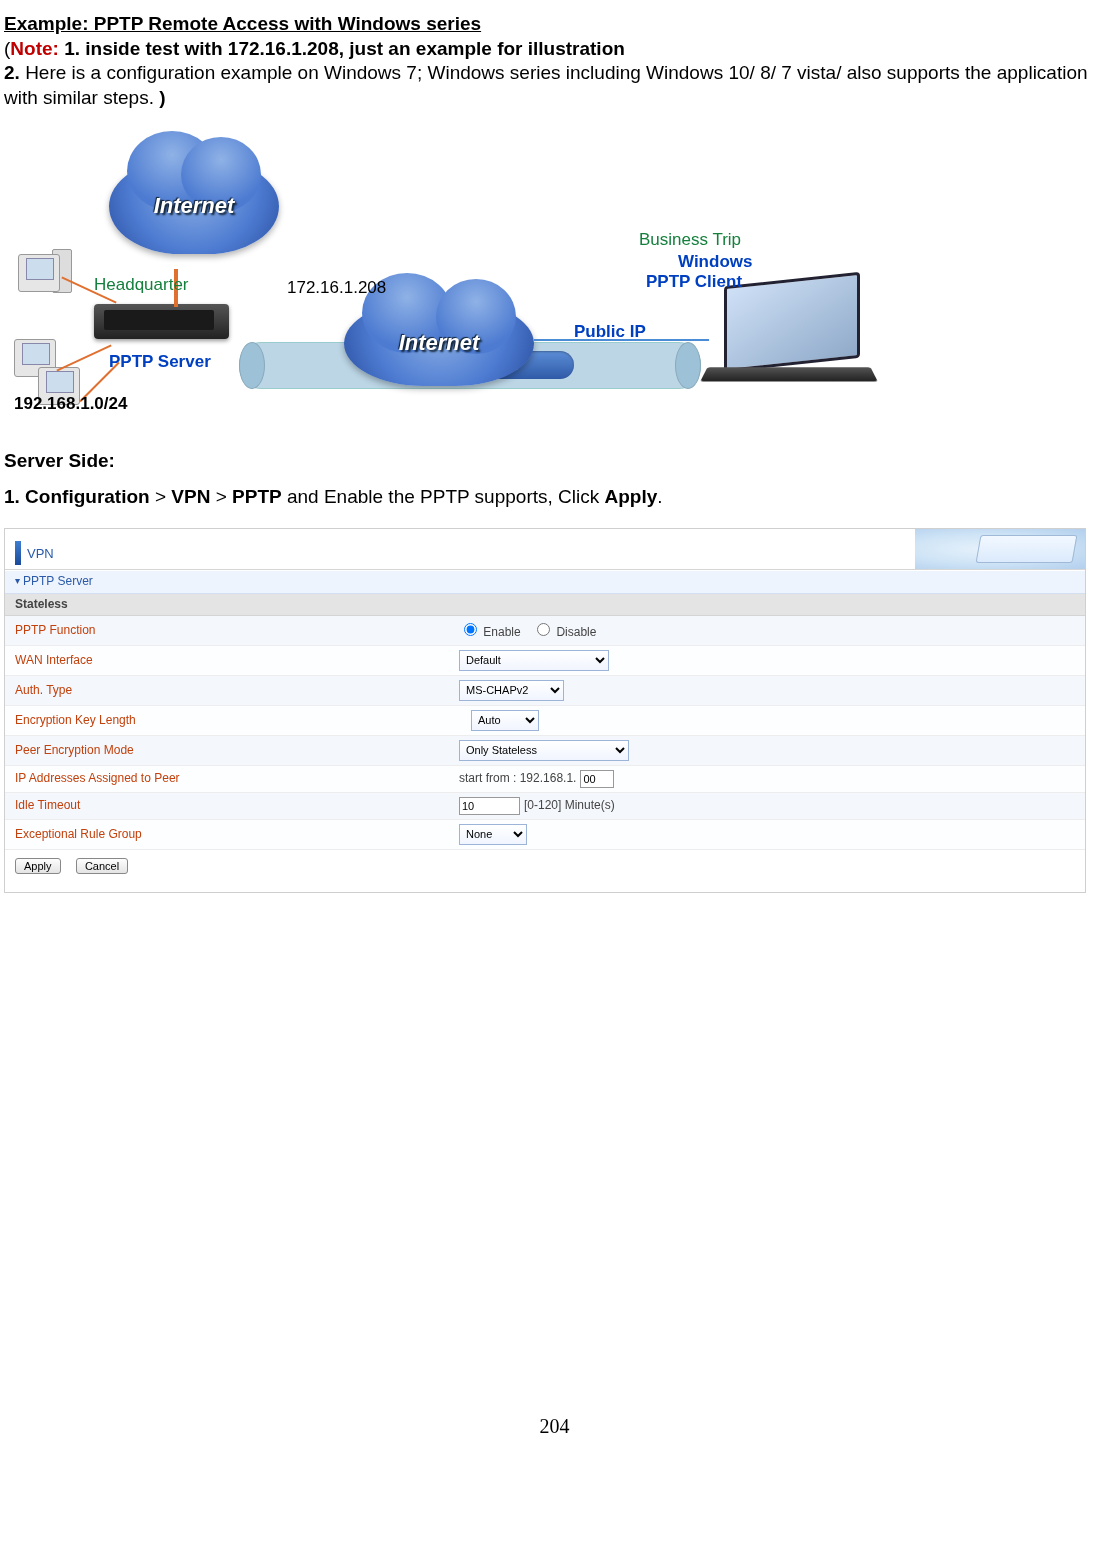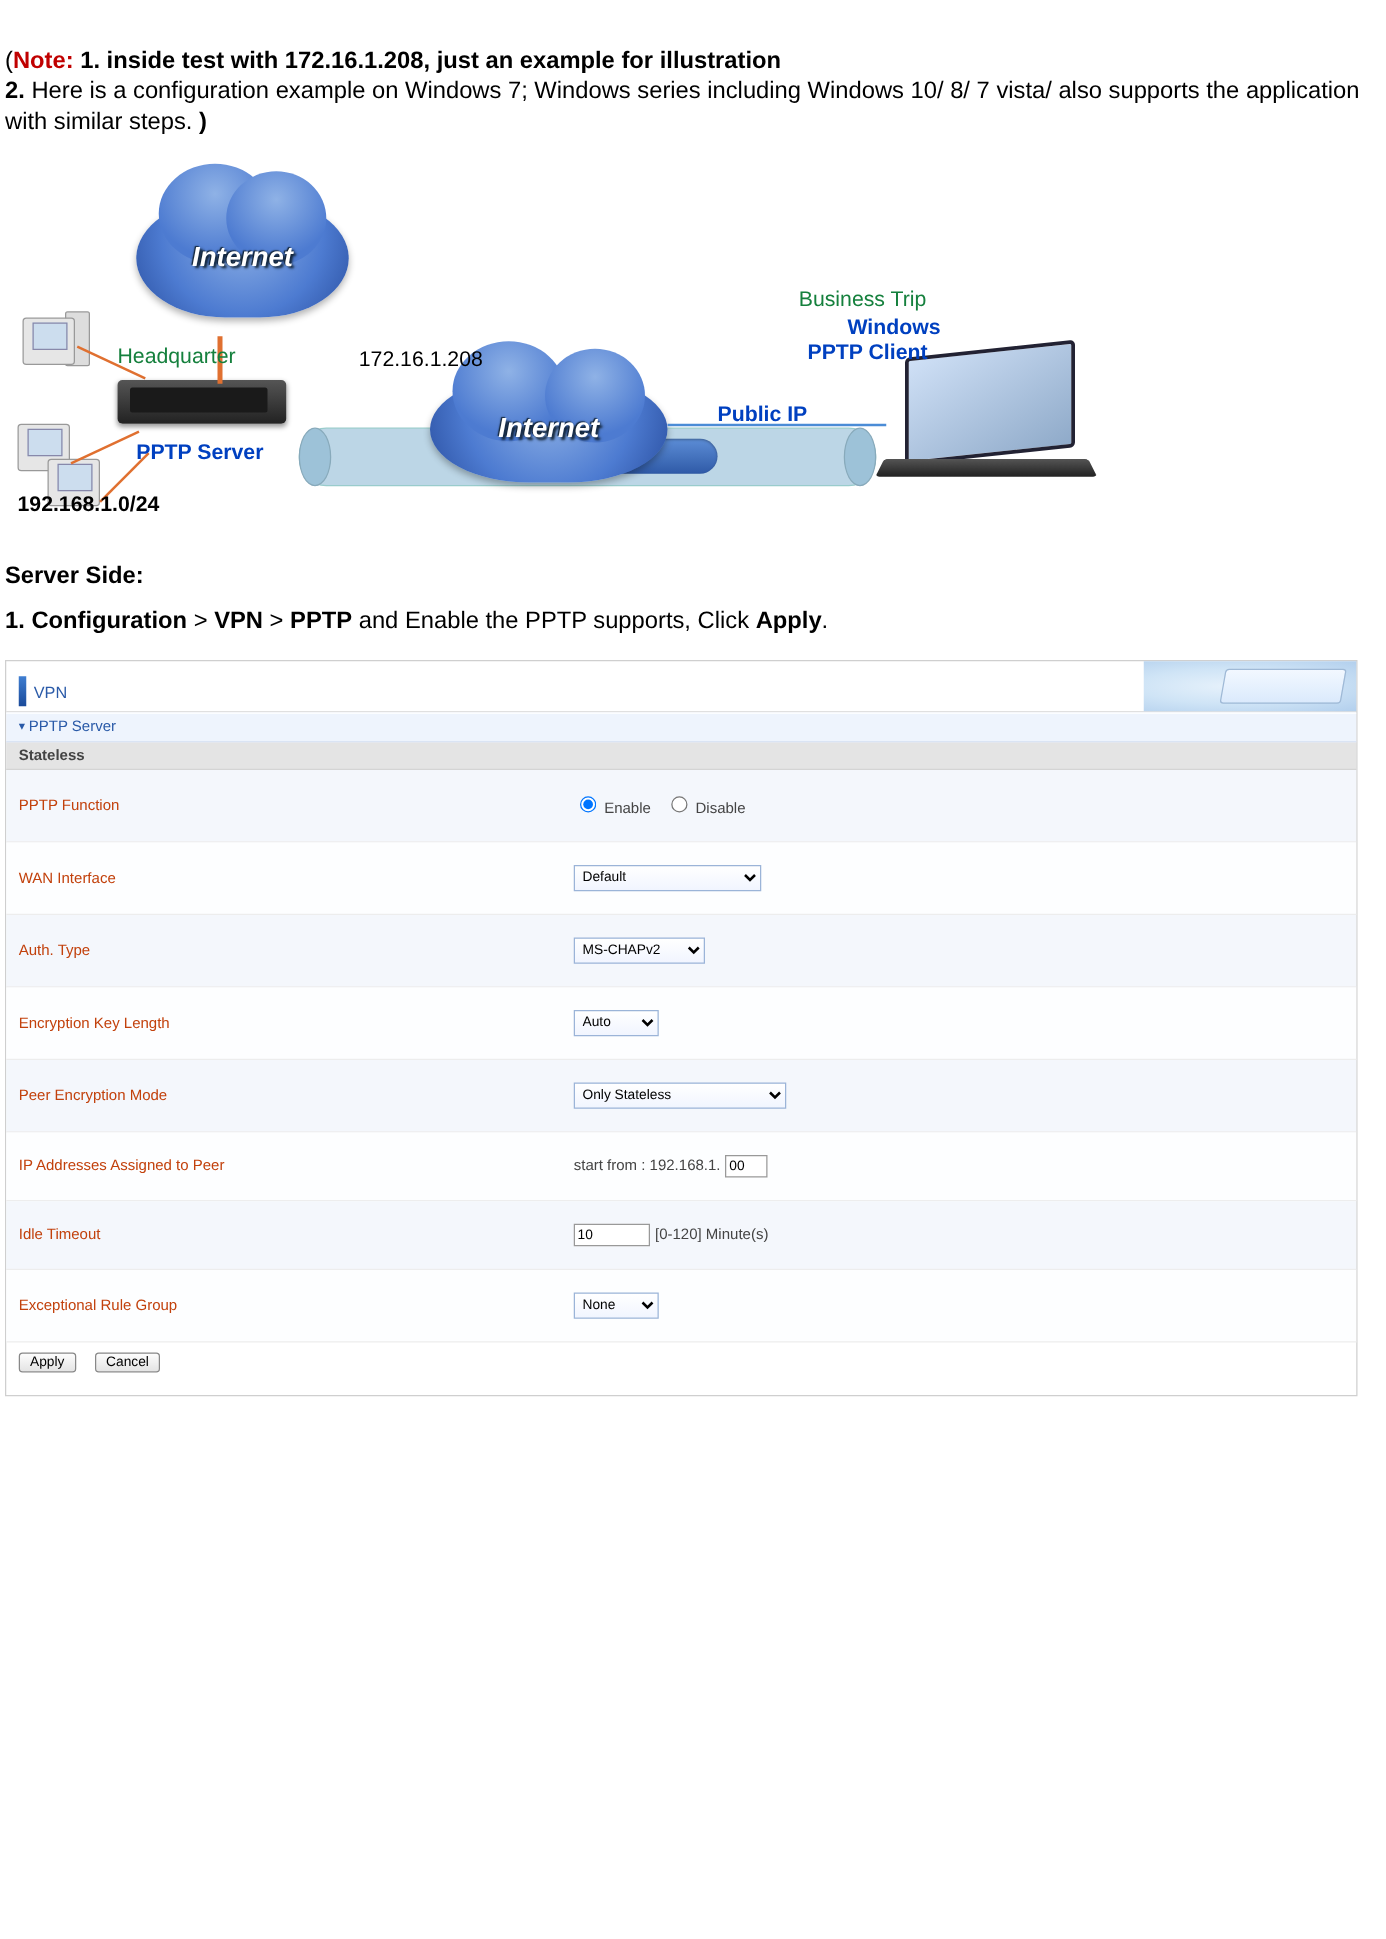--- a/index.html
+++ b/index.html
@@ -249,21 +249,21 @@
   }
   .vpn-row:nth-child(odd){ background:#f4f7fc; }
   .vpn-row:nth-child(even){ background:#fdfeff; }
   .vpn-cell-label {
     width: 430px;
     padding: 3px 10px;
     color:#c2410c;
   }
   .vpn-cell-ctrl {
     flex: 1;
-    padding: 18px 4px;
+    padding: 4px 4px;
     display:flex;
     align-items:center;
     gap:4px;
     color:#444;
   }
   .vpn-select {
     font-size: 11px;
     height: 21px;
     border:1px solid #9bb4d8;
     background: linear-gradient(#fff,#f1f5ff);
@@ -292,21 +292,21 @@
     font-size: 20px;
     margin-top: 520px;
     margin-bottom: 12px;
     font-family: "Times New Roman", serif;
   }
 </style>
 </head>
 <body>
 
 <div class="section">
-  <br>
+  <span class="heading">Example: PPTP Remote Access with Windows series</span><br>
   <span>(</span><span class="note-red">Note:</span><span class="note-bold"> 1.</span><span class="note-bold"> inside test with 172.16.1.208, just an example for illustration</span><br>
   <span class="note-bold">2. </span><span>Here is a configuration example on Windows 7; Windows series including Windows 10/ 8/ 7 vista/ also supports the application with similar steps. </span><span class="note-bold">)</span>
 </div>
 
 <div class="diagram">
 
   <div class="pc-tower" style="top:120px; left:38px;"></div>
   <div class="pc" style="top:125px; left:4px;"></div>
   <div class="pc" style="top:210px; left:0px;"></div>
   <div class="pc" style="top:238px; left:24px;"></div>
@@ -387,21 +387,21 @@
     <div class="vpn-row">
       <div class="vpn-cell-label">Auth. Type</div>
       <div class="vpn-cell-ctrl">
         <select class="vpn-select" style="width:105px;"><option>MS-CHAPv2</option></select>
       </div>
     </div>
 
     <div class="vpn-row">
       <div class="vpn-cell-label">Encryption Key Length</div>
       <div class="vpn-cell-ctrl">
-        <select class="vpn-select" style="width:68px;"><option>Auto</option></select>
+        <select class="vpn-select" style="width:68px;margin-left:12px;"><option>Auto</option></select>
       </div>
     </div>
 
     <div class="vpn-row">
       <div class="vpn-cell-label">Peer Encryption Mode</div>
       <div class="vpn-cell-ctrl">
         <select class="vpn-select" style="width:170px;"><option>Only Stateless</option></select>
       </div>
     </div>
 

